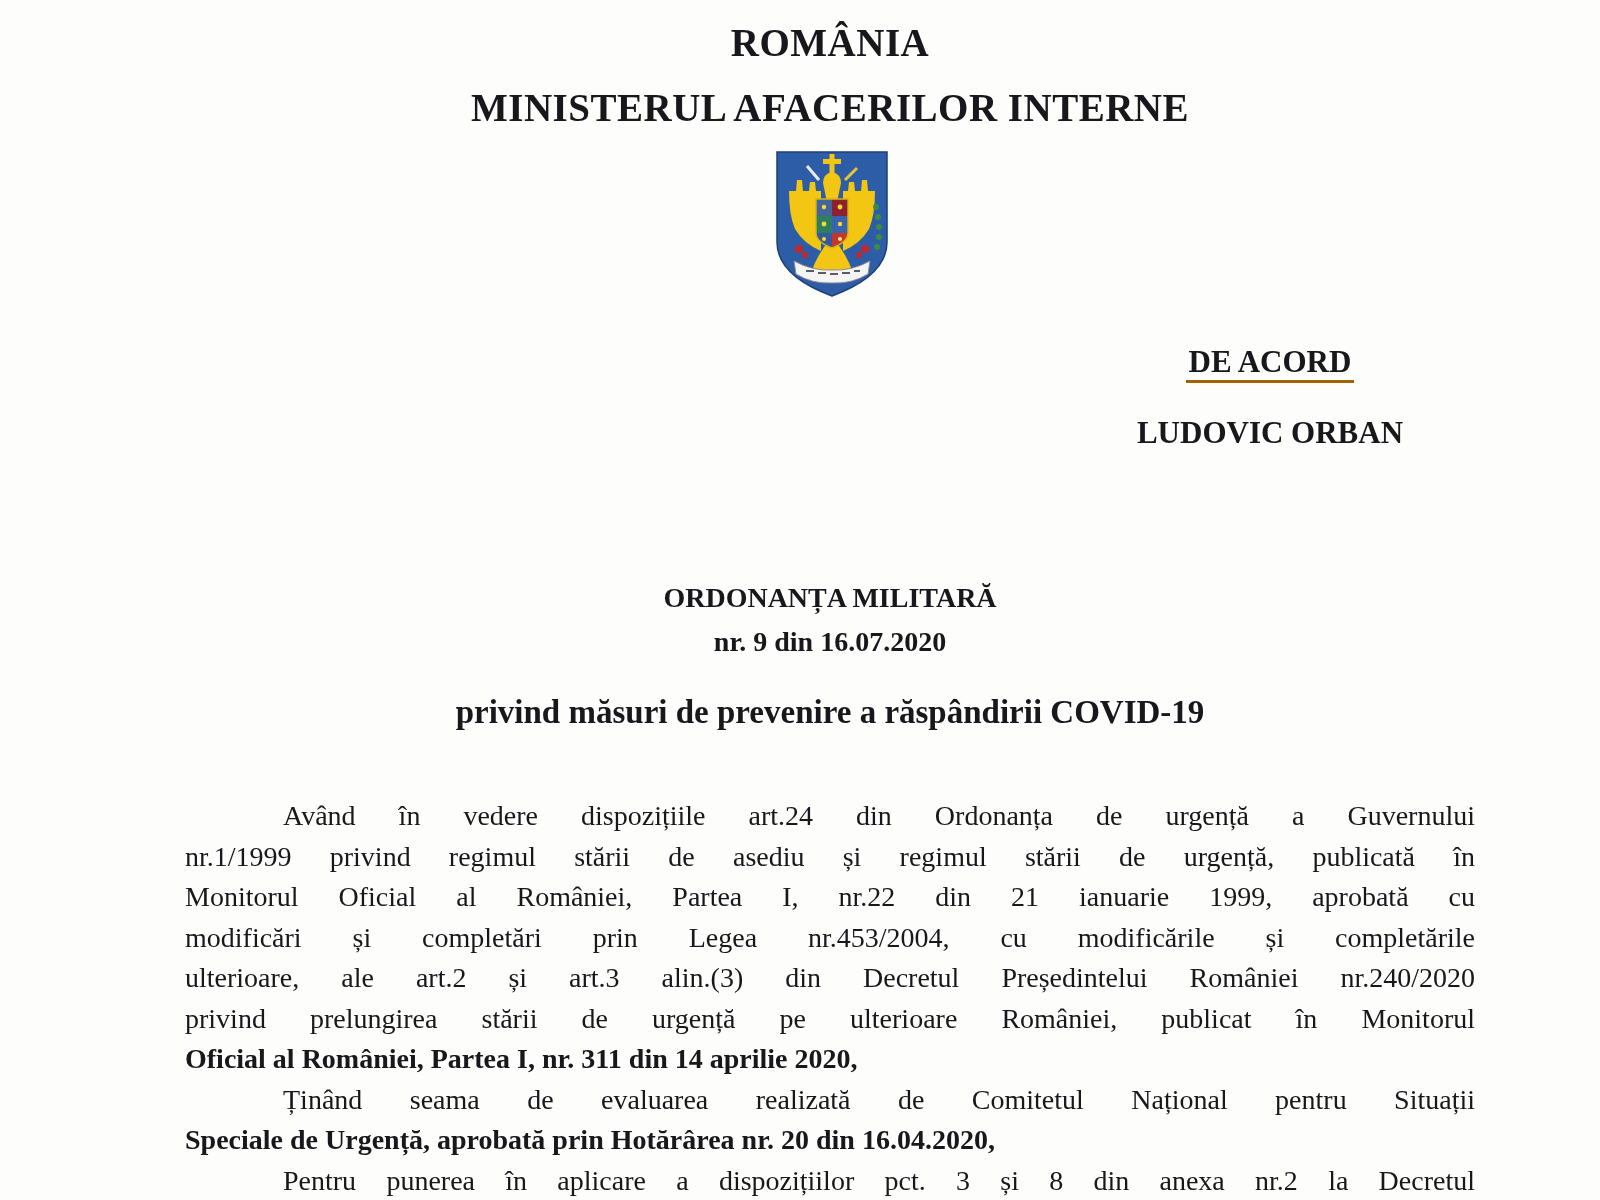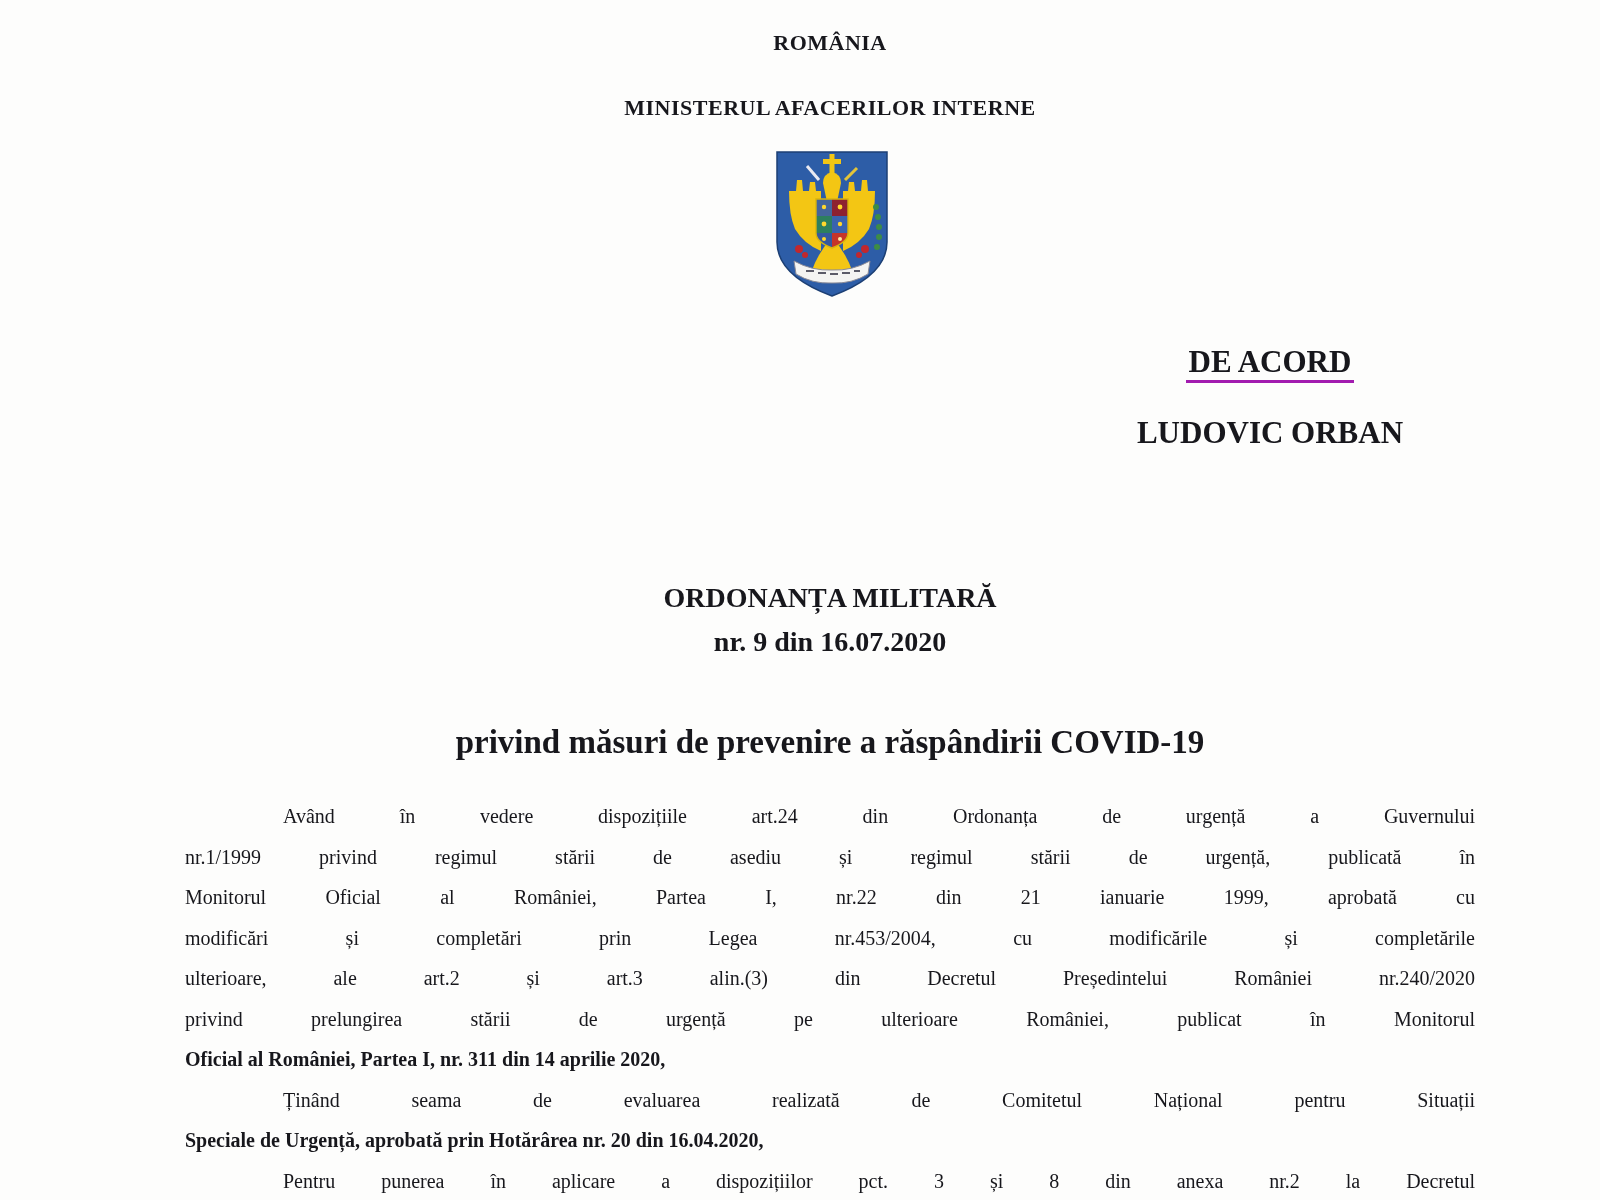--- a/index.html
+++ b/index.html
@@ -10,60 +10,59 @@
     background: #fdfdfc;
     overflow: hidden;
     color: #17171c;
     font-family: "Liberation Serif", "DejaVu Serif", serif;
   }
   .doc-header {
     position: absolute;
     top: 22px; left: 185px; width: 1290px;
     text-align: center;
     font-weight: bold;
-    font-size: 22px;
+    font-size: 39px;
     line-height: 42px;
     letter-spacing: 0.5px;
   }
   .doc-header .ministry { margin-top: 23px; letter-spacing: 0.5px; }
   .coat {
     position: absolute;
     top: 149px; left: 772px;
     width: 120px; height: 150px;
   }
   .approval {
     position: absolute;
     top: 340px; left: 1075px; width: 390px;
     text-align: center;
     font-weight: bold;
     font-size: 31px;
     line-height: 44px;
   }
-  .approval .label-underline { border-bottom: 3px solid #a21caf; padding: 0 3px 1px; }
+  .approval .label-underline { border-bottom: 3px solid #a16207; padding: 0 3px 1px; }
   .approval .name { margin-top: 27px; }
   .title-block {
     position: absolute;
     top: 576px; left: 185px; width: 1290px;
     text-align: center;
     font-weight: bold;
     font-size: 28px;
     line-height: 44px;
   }
   .subject {
     position: absolute;
     top: 694px; left: 185px; width: 1290px;
     text-align: center;
     font-weight: bold;
     font-size: 33px;
-    margin-top: 30px;
   }
   .body-text {
     position: absolute;
     top: 796px; left: 185px; width: 1290px;
-    font-size: 20px;
+    font-size: 28px;
     line-height: 40.5px;
   }
   .line { text-align: justify; text-align-last: justify; }
   .line.end { text-align-last: left; font-weight: bold; }
   .line.indent { text-indent: 98px; }
 </style>
 </head>
 <body>
 
 <div class="page">

